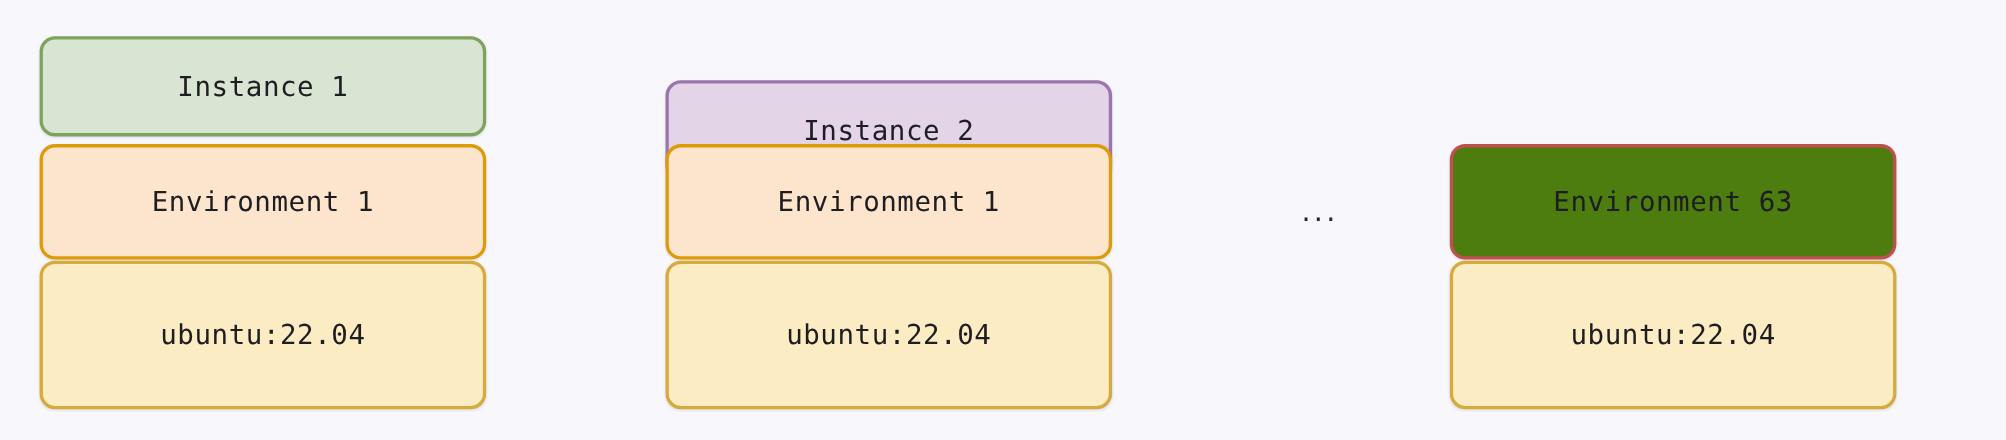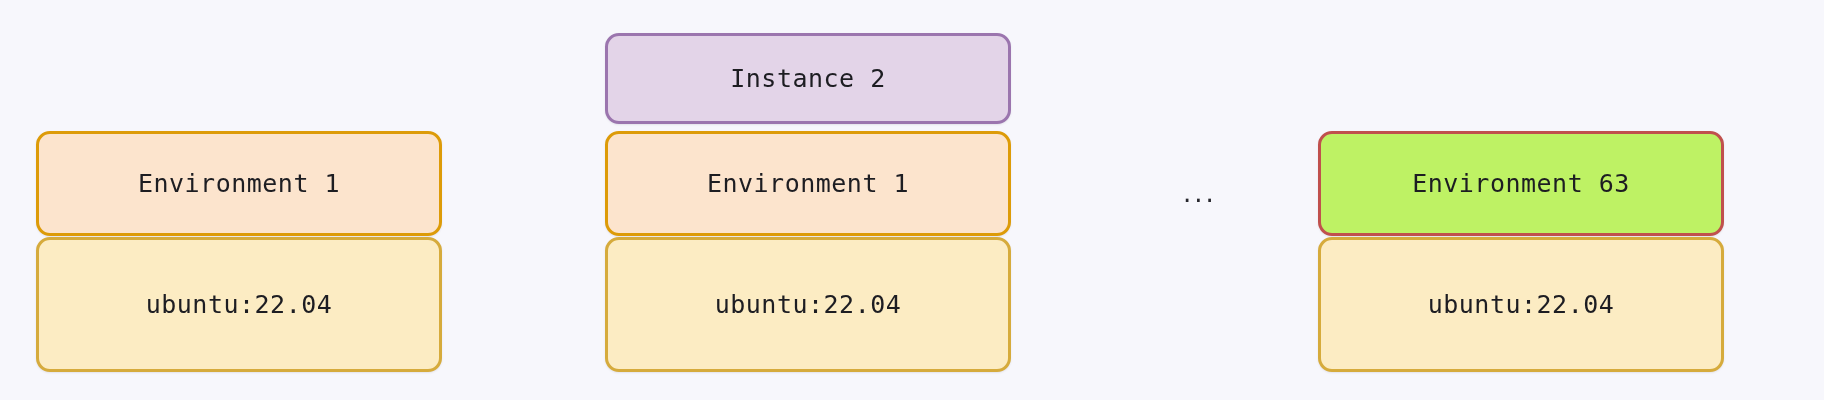--- a/index.html
+++ b/index.html
@@ -65,46 +65,49 @@
     letter-spacing: 3px;
     font-family: "DejaVu Sans", sans-serif;
   }
 </style>
 </head>
 <body style="background-color: rgb(247, 247, 252);">
 
 <div id="diagram" style="background-color: rgb(247, 247, 252);">
 
   <div class="column" style="left:36px;">
+    <div class="node row-instance" style="background-color: rgb(216, 229, 211); border-color: rgb(127, 163, 95);">
+      <span>Instance 1</span>
+    </div>
     <div class="node row-environment" style="background-color: rgb(252, 228, 205); border-color: rgb(221, 155, 8);">
       <span>Environment 1</span>
     </div>
     <div class="node row-image" style="background-color: rgb(252, 236, 195); border-color: rgb(214, 171, 60);">
       <span>ubuntu:22.04</span>
     </div>
   </div>
 
   <div class="column" style="left:605px;">
-    <div class="node row-instance" style="background-color: rgb(227, 212, 232); border-color: rgb(155, 117, 174);">
+    <div class="node row-instance" style="background-color: rgb(227, 212, 232); border-color: rgb(155, 117, 174); margin-top: 40px;">
       <span>Instance 2</span>
     </div>
     <div class="node row-environment" style="background-color: rgb(252, 228, 205); border-color: rgb(221, 155, 8);">
       <span>Environment 1</span>
     </div>
     <div class="node row-image" style="background-color: rgb(252, 236, 195); border-color: rgb(214, 171, 60);">
       <span>ubuntu:22.04</span>
     </div>
   </div>
 
   <div class="ellipsis">
     <span>...</span>
   </div>
 
   <div class="column" style="left:1318px;">
-    <div class="node row-environment" style="background-color: #bef264; border-color: rgb(192, 80, 77); align-items: center;">
+    <div class="node row-environment" style="background-color: #4d7c0f; border-color: rgb(192, 80, 77); align-items: center;">
       <span>Environment 63</span>
     </div>
     <div class="node row-image" style="background-color: rgb(252, 236, 195); border-color: rgb(214, 171, 60);">
       <span>ubuntu:22.04</span>
     </div>
   </div>
 
 </div>
 
 </body></html>

